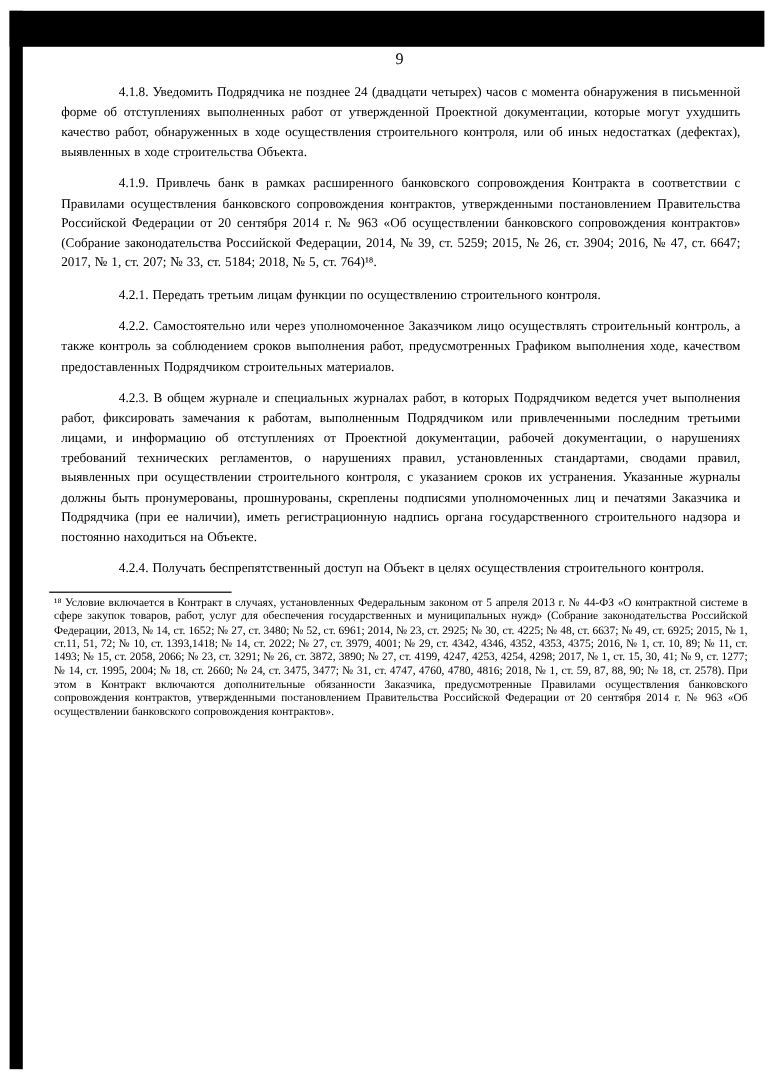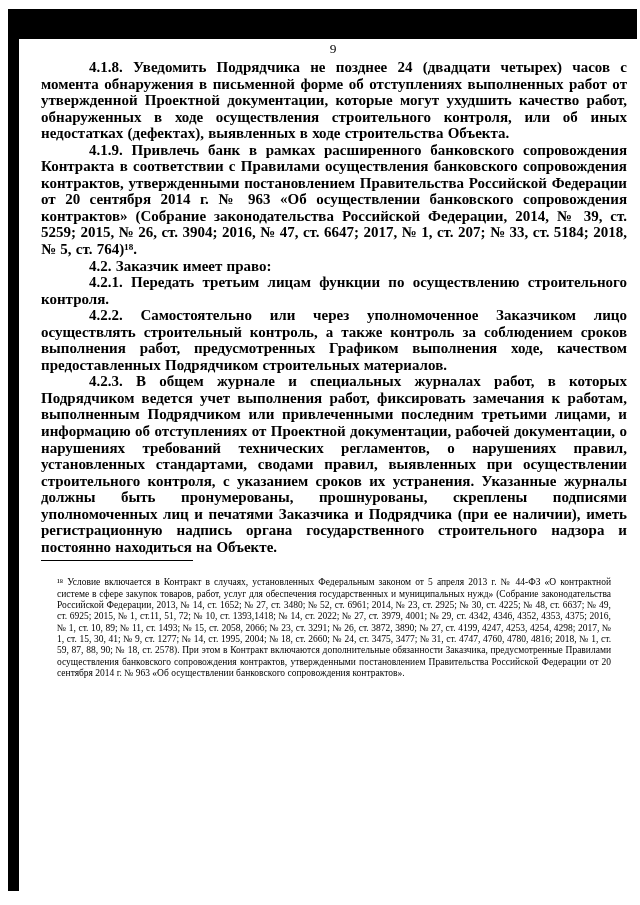--- a/index.html
+++ b/index.html
@@ -45,55 +45,54 @@
     font-size: 13.4px;
     line-height: 16px;
   }
   .content {
     position: absolute;
     left: 41px;
     top: 59px;
     width: 586px;
   }
   .para {
-    margin: 0;
-    font-size: 15px;
+    margin: 10px;
+    font-size: 11px;
     line-height: 16.55px;
     text-align: justify;
     text-indent: 48px;
     word-spacing: 0.5px;
-    font-weight: bold;
   }
   .footnote-sep {
     border: none;
     border-top: 1px solid #000000;
     width: 152px;
     height: 0;
     margin: 5px 0 3px 0;
   }
   .footnote {
-    margin: 16px;
+    margin: 4px;
     font-size: 9.5px;
     line-height: 11.35px;
     text-align: justify;
   }
 </style>
 </head>
 <body>
 
 <div class="page">
   <div class="scan-bar-top"></div>
   <div class="scan-bar-left"></div>
 
   <div class="page-number">9</div>
 
   <div class="content">
     <p class="para">4.1.8. Уведомить Подрядчика не позднее 24 (двадцати четырех) часов с момента обнаружения в письменной форме об отступлениях выполненных работ от утвержденной Проектной документации, которые могут ухудшить качество работ, обнаруженных в ходе осуществления строительного контроля, или об иных недостатках (дефектах), выявленных в ходе строительства Объекта.</p>
     <p class="para">4.1.9. Привлечь банк в рамках расширенного банковского сопровождения Контракта в соответствии с Правилами осуществления банковского сопровождения контрактов, утвержденными постановлением Правительства Российской Федерации от 20 сентября 2014 г. № 963 «Об осуществлении банковского сопровождения контрактов» (Собрание законодательства Российской Федерации, 2014, № 39, ст. 5259; 2015, № 26, ст. 3904; 2016, № 47, ст. 6647; 2017, № 1, ст. 207; № 33, ст. 5184; 2018, № 5, ст. 764)¹⁸.</p>
-    <p class="para">4.2. Заказчик имеет право:</p>
     <p class="para">4.2.1. Передать третьим лицам функции по осуществлению строительного контроля.</p>
     <p class="para">4.2.2. Самостоятельно или через уполномоченное Заказчиком лицо осуществлять строительный контроль, а также контроль за соблюдением сроков выполнения работ, предусмотренных Графиком выполнения ходе, качеством предоставленных Подрядчиком строительных материалов.</p>
     <p class="para">4.2.3. В общем журнале и специальных журналах работ, в которых Подрядчиком ведется учет выполнения работ, фиксировать замечания к работам, выполненным Подрядчиком или привлеченными последним третьими лицами, и информацию об отступлениях от Проектной документации, рабочей документации, о нарушениях требований технических регламентов, о нарушениях правил, установленных стандартами, сводами правил, выявленных при осуществлении строительного контроля, с указанием сроков их устранения. Указанные журналы должны быть пронумерованы, прошнурованы, скреплены подписями уполномоченных лиц и печатями Заказчика и Подрядчика (при ее наличии), иметь регистрационную надпись органа государственного строительного надзора и постоянно находиться на Объекте.</p>
+    <p class="para">4.2.4. Получать беспрепятственный доступ на Объект в целях осуществления строительного контроля.</p>
 
     <div class="footnote-sep"></div>
     <p class="footnote">¹⁸ Условие включается в Контракт в случаях, установленных Федеральным законом от 5 апреля 2013 г. № 44-ФЗ «О контрактной системе в сфере закупок товаров, работ, услуг для обеспечения государственных и муниципальных нужд» (Собрание законодательства Российской Федерации, 2013, № 14, ст. 1652; № 27, ст. 3480; № 52, ст. 6961; 2014, № 23, ст. 2925; № 30, ст. 4225; № 48, ст. 6637; № 49, ст. 6925; 2015, № 1, ст.11, 51, 72; № 10, ст. 1393,1418; № 14, ст. 2022; № 27, ст. 3979, 4001; № 29, ст. 4342, 4346, 4352, 4353, 4375; 2016, № 1, ст. 10, 89; № 11, ст. 1493; № 15, ст. 2058, 2066; № 23, ст. 3291; № 26, ст. 3872, 3890; № 27, ст. 4199, 4247, 4253, 4254, 4298; 2017, № 1, ст. 15, 30, 41; № 9, ст. 1277; № 14, ст. 1995, 2004; № 18, ст. 2660; № 24, ст. 3475, 3477; № 31, ст. 4747, 4760, 4780, 4816; 2018, № 1, ст. 59, 87, 88, 90; № 18, ст. 2578). При этом в Контракт включаются дополнительные обязанности Заказчика, предусмотренные Правилами осуществления банковского сопровождения контрактов, утвержденными постановлением Правительства Российской Федерации от 20 сентября 2014 г. № 963 «Об осуществлении банковского сопровождения контрактов».</p>
   </div>
 </div>
 
 </body></html>

